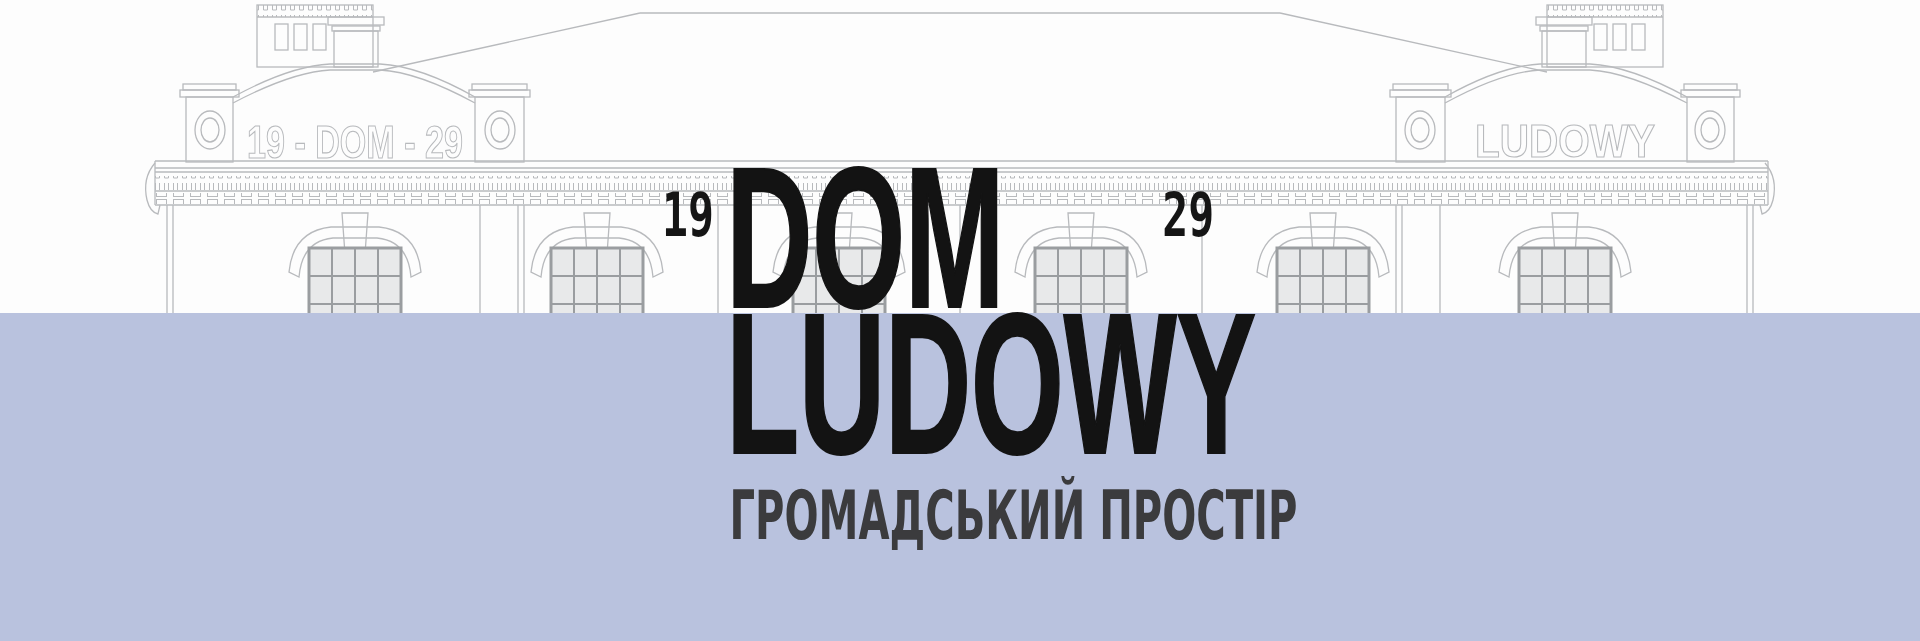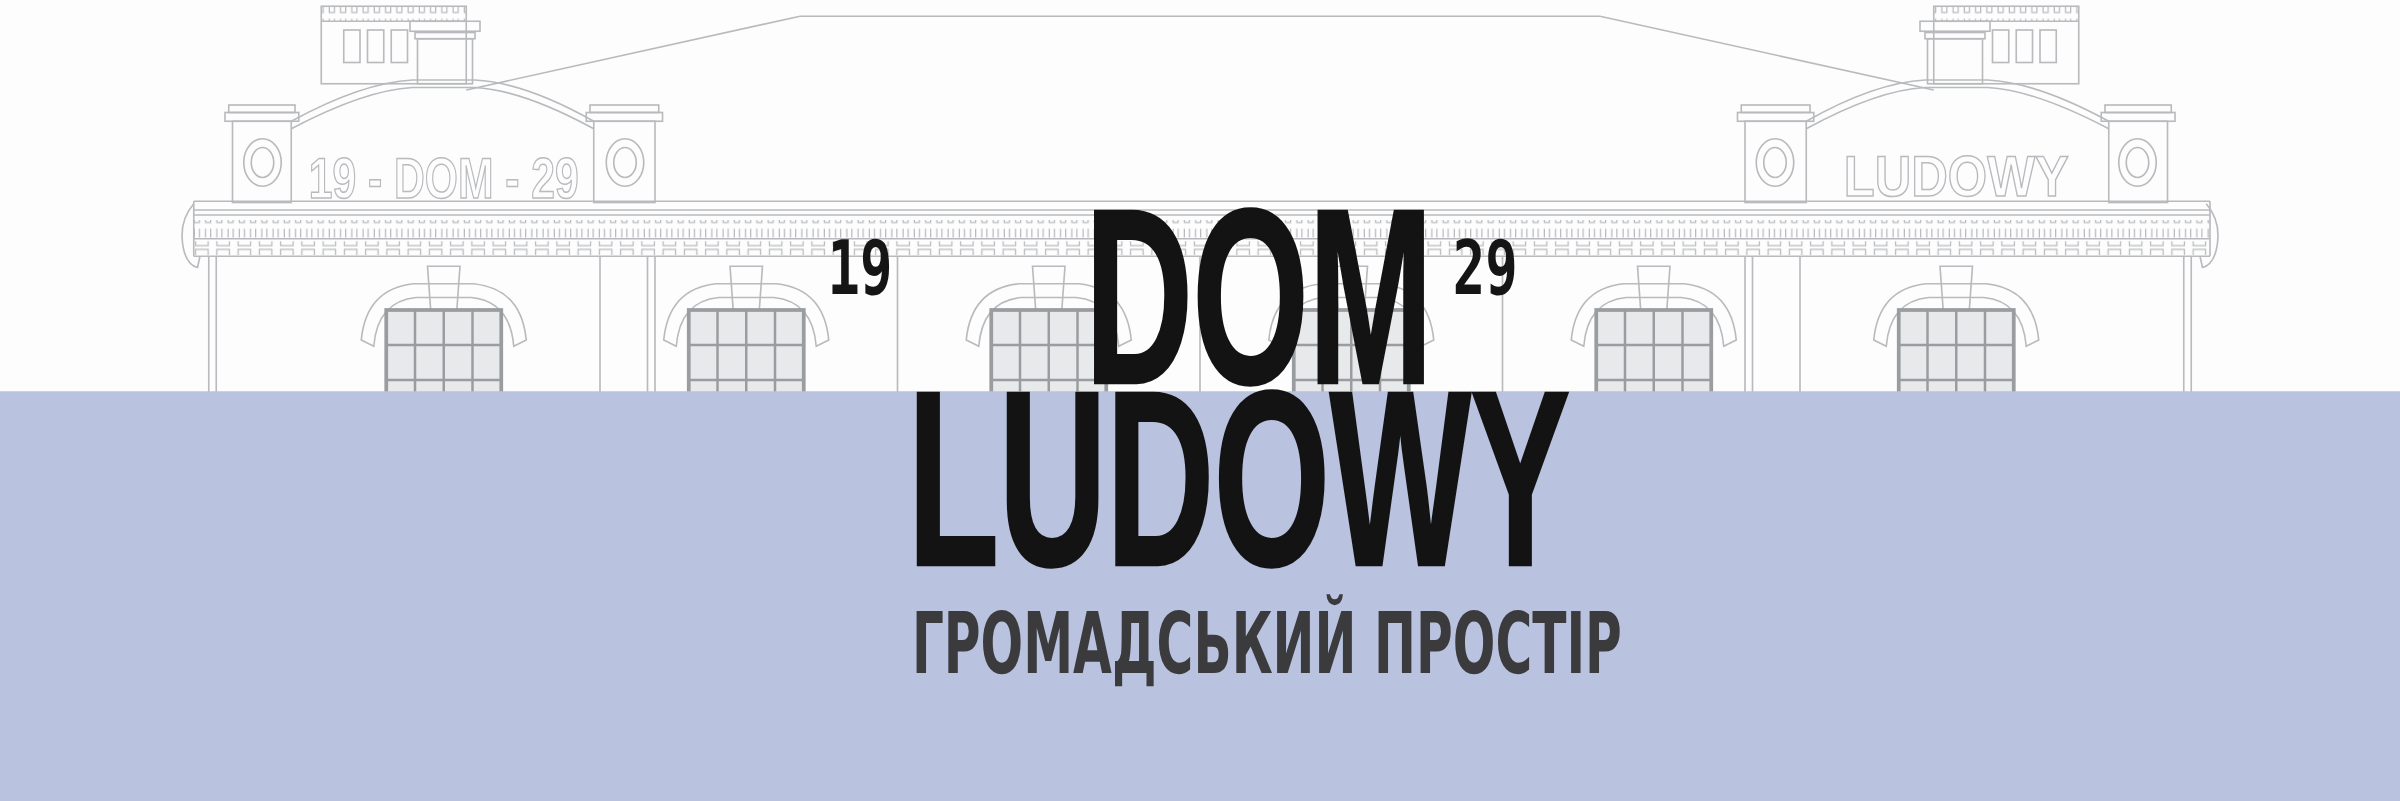--- a/index.html
+++ b/index.html
@@ -20,21 +20,21 @@
     width: 1920px; height: 328px;
     background: #b9c2de;
     z-index: 2;
   }
 
   .hero {
     position: absolute;
     left: 586px; top: 0;
     width: 700px; height: 641px;
     z-index: 3;
-    text-align: right;
+    text-align: left;
   }
   .big-title {
     position: absolute;
     left: 0; width: 100%;
     font-family: "Liberation Sans", sans-serif;
     font-weight: bold;
     font-size: 200px;
     line-height: 200px;
     color: #131313;
     -webkit-text-stroke: 2px #131313;

